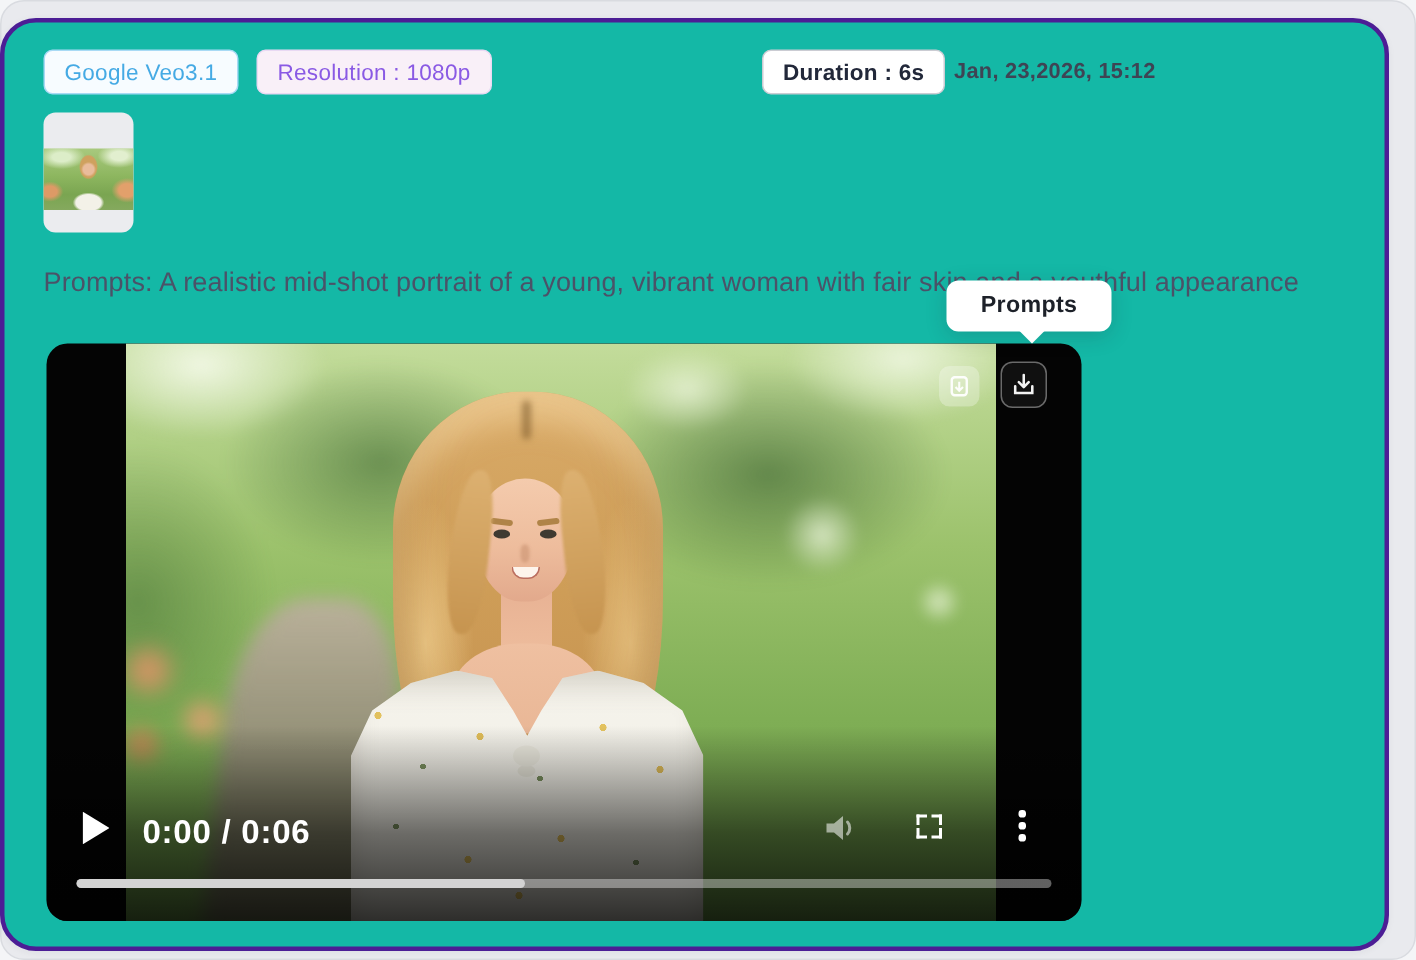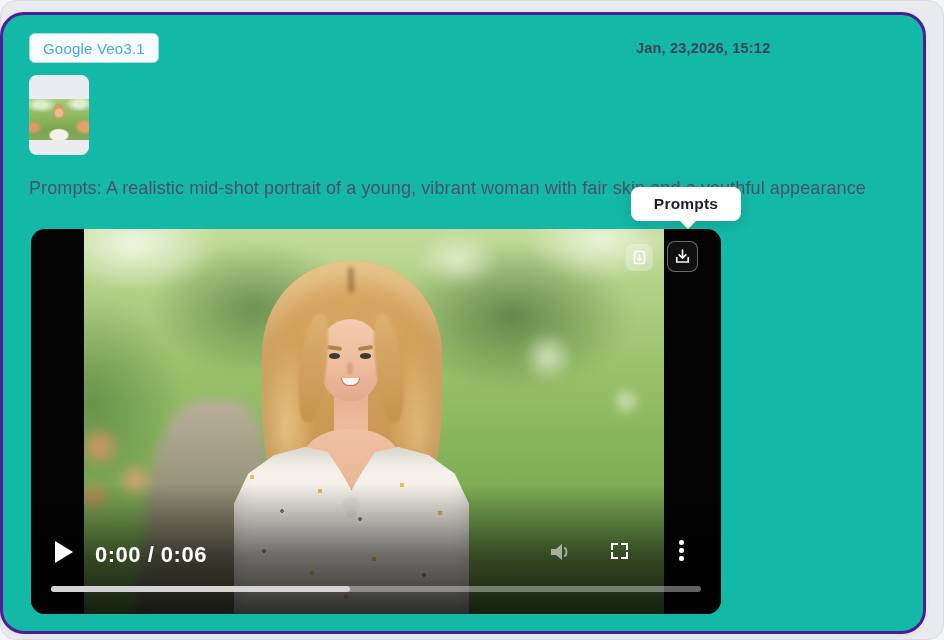--- a/index.html
+++ b/index.html
@@ -173,20 +173,22 @@
   .progress .played{height:100%;border-radius:3px;background:#d3d3d3;}
 </style>
 </head>
 <body>
 
 <div class="frame"></div>
 
 <div class="card">
 
   <div class="badge light" style="left: 26px; color: rgb(69, 170, 228); border-color: rgb(168, 218, 245); background: rgb(247, 252, 255);">Google Veo3.1</div>
+  <div class="badge light" style="left: 168px; color: rgb(138, 90, 228); border-color: rgb(233, 217, 243); background: rgb(249, 240, 248);">Resolution : 1080p</div>
+  <div class="badge" style="left: 505px; color: rgb(34, 40, 58); border-color: rgb(203, 204, 211); background: rgb(255, 255, 255);">Duration : 6s</div>
   <div class="timestamp">Jan, 23,2026, 15:12</div>
 
   <div class="thumb">
     <div class="thumb-img"></div>
   </div>
 
   <div class="prompt">Prompts: A realistic mid-shot portrait of a young, vibrant woman with fair skin and a youthful appearance</div>
 
   <div class="tooltip">
     <span>Prompts</span>

